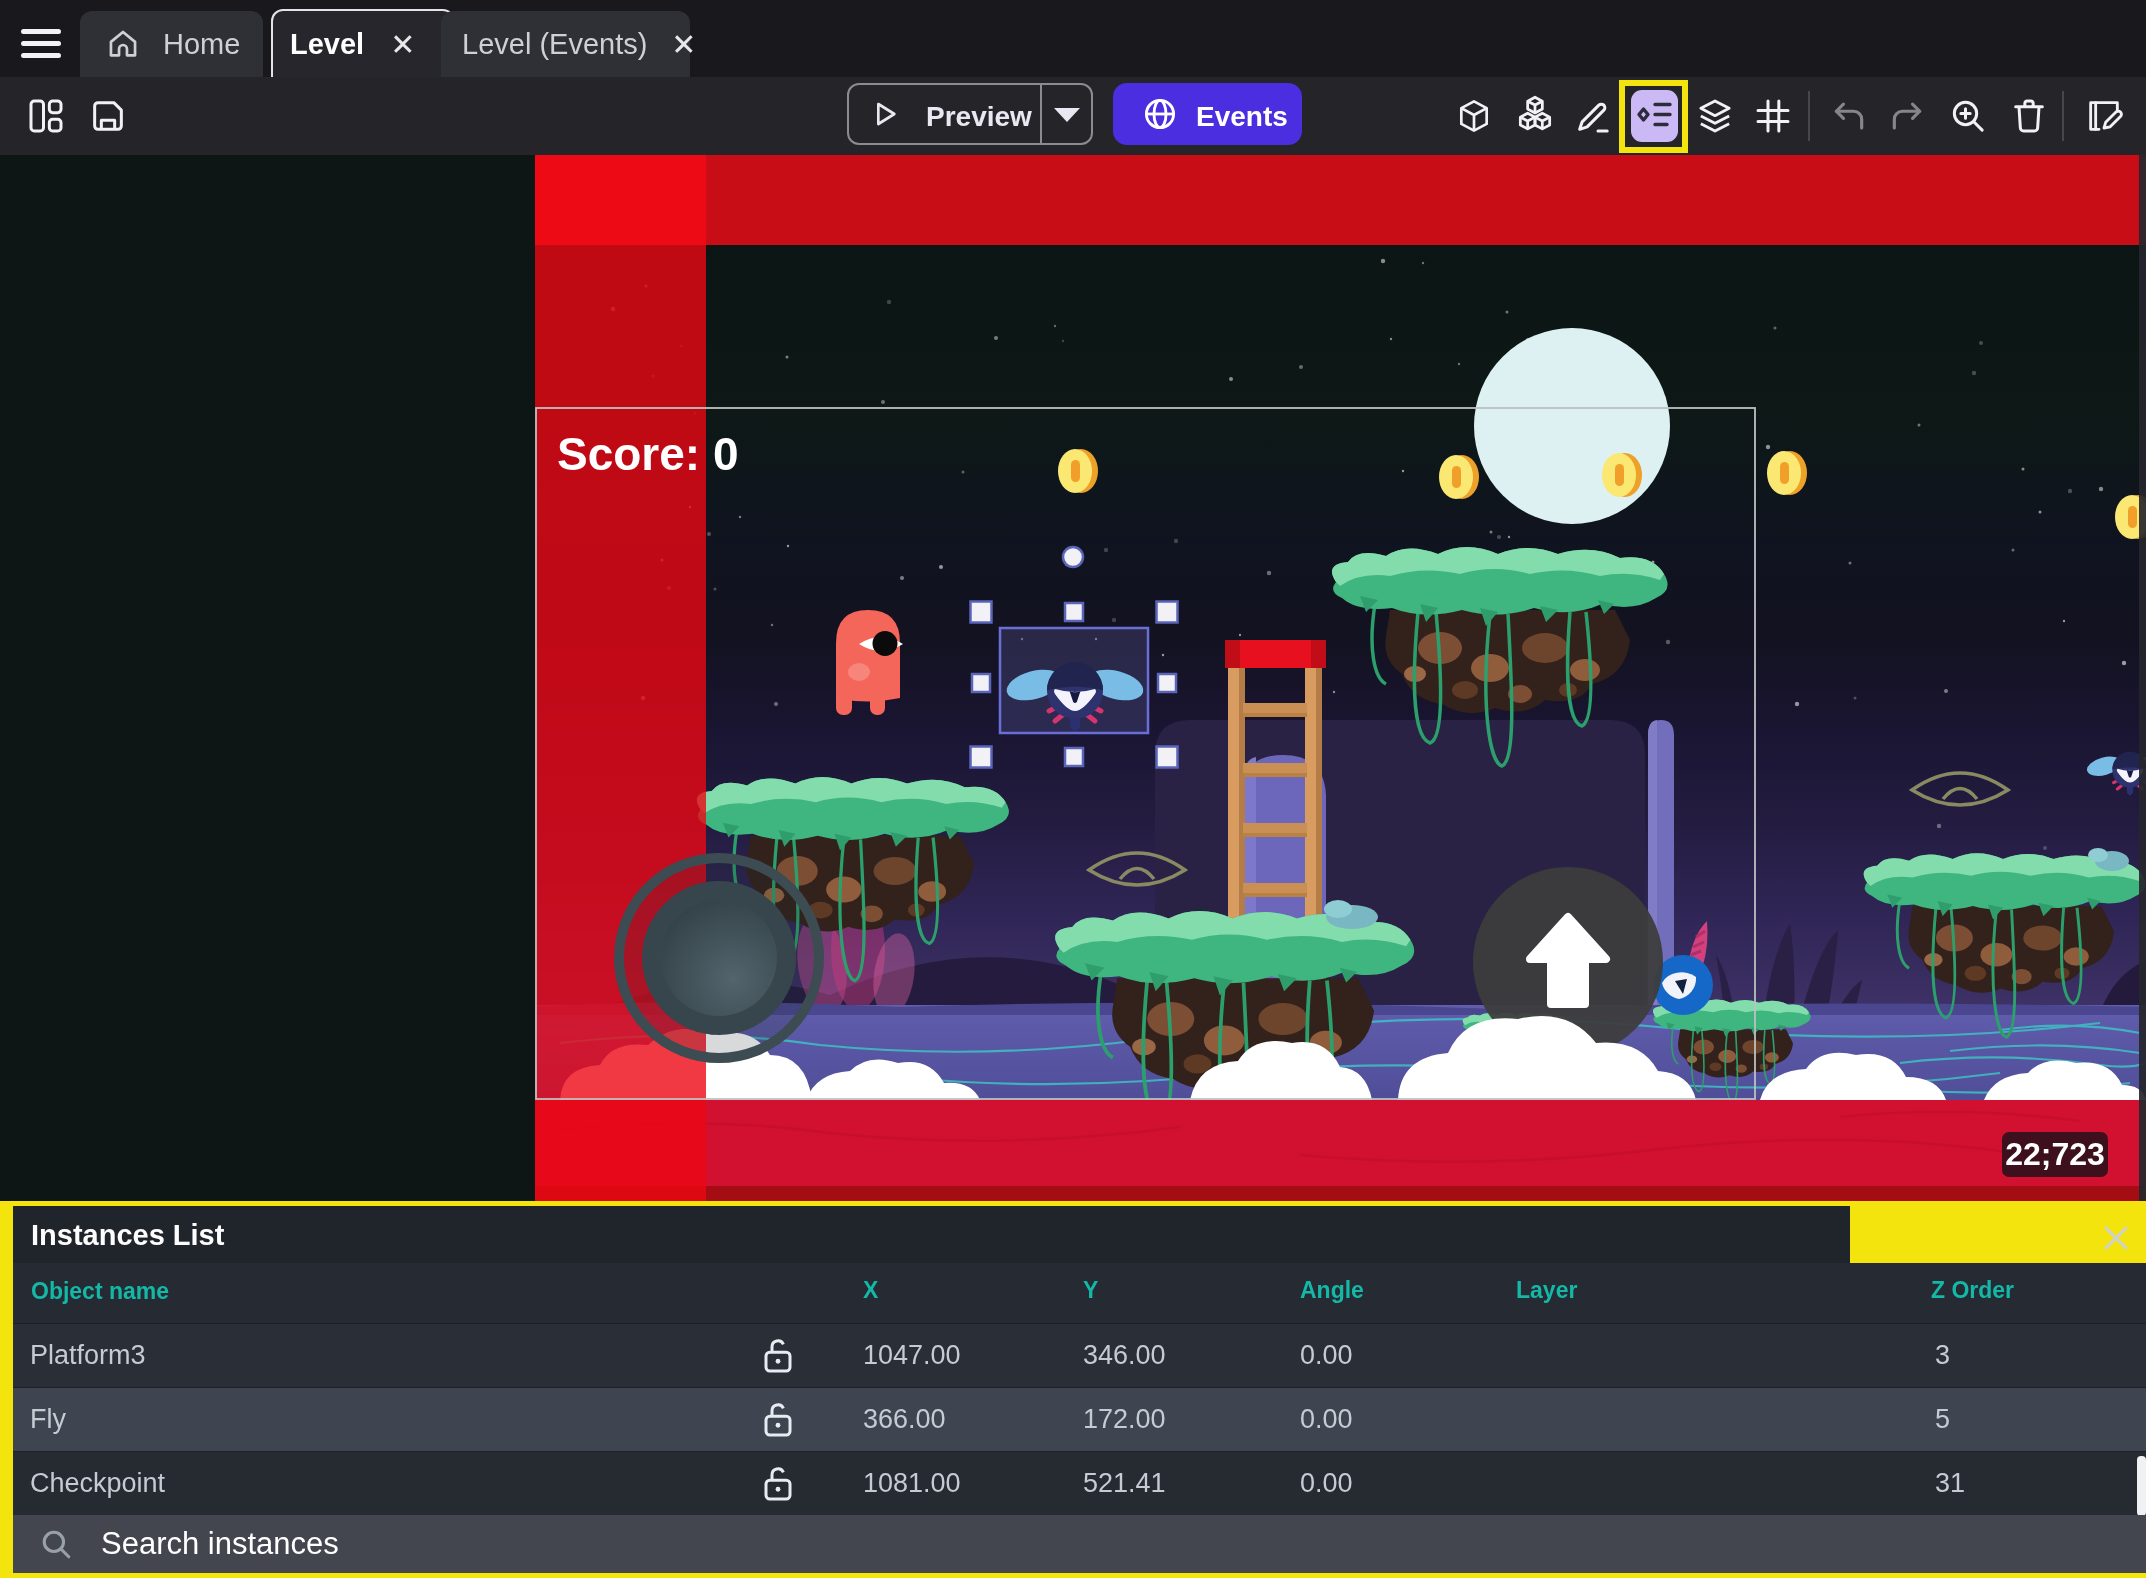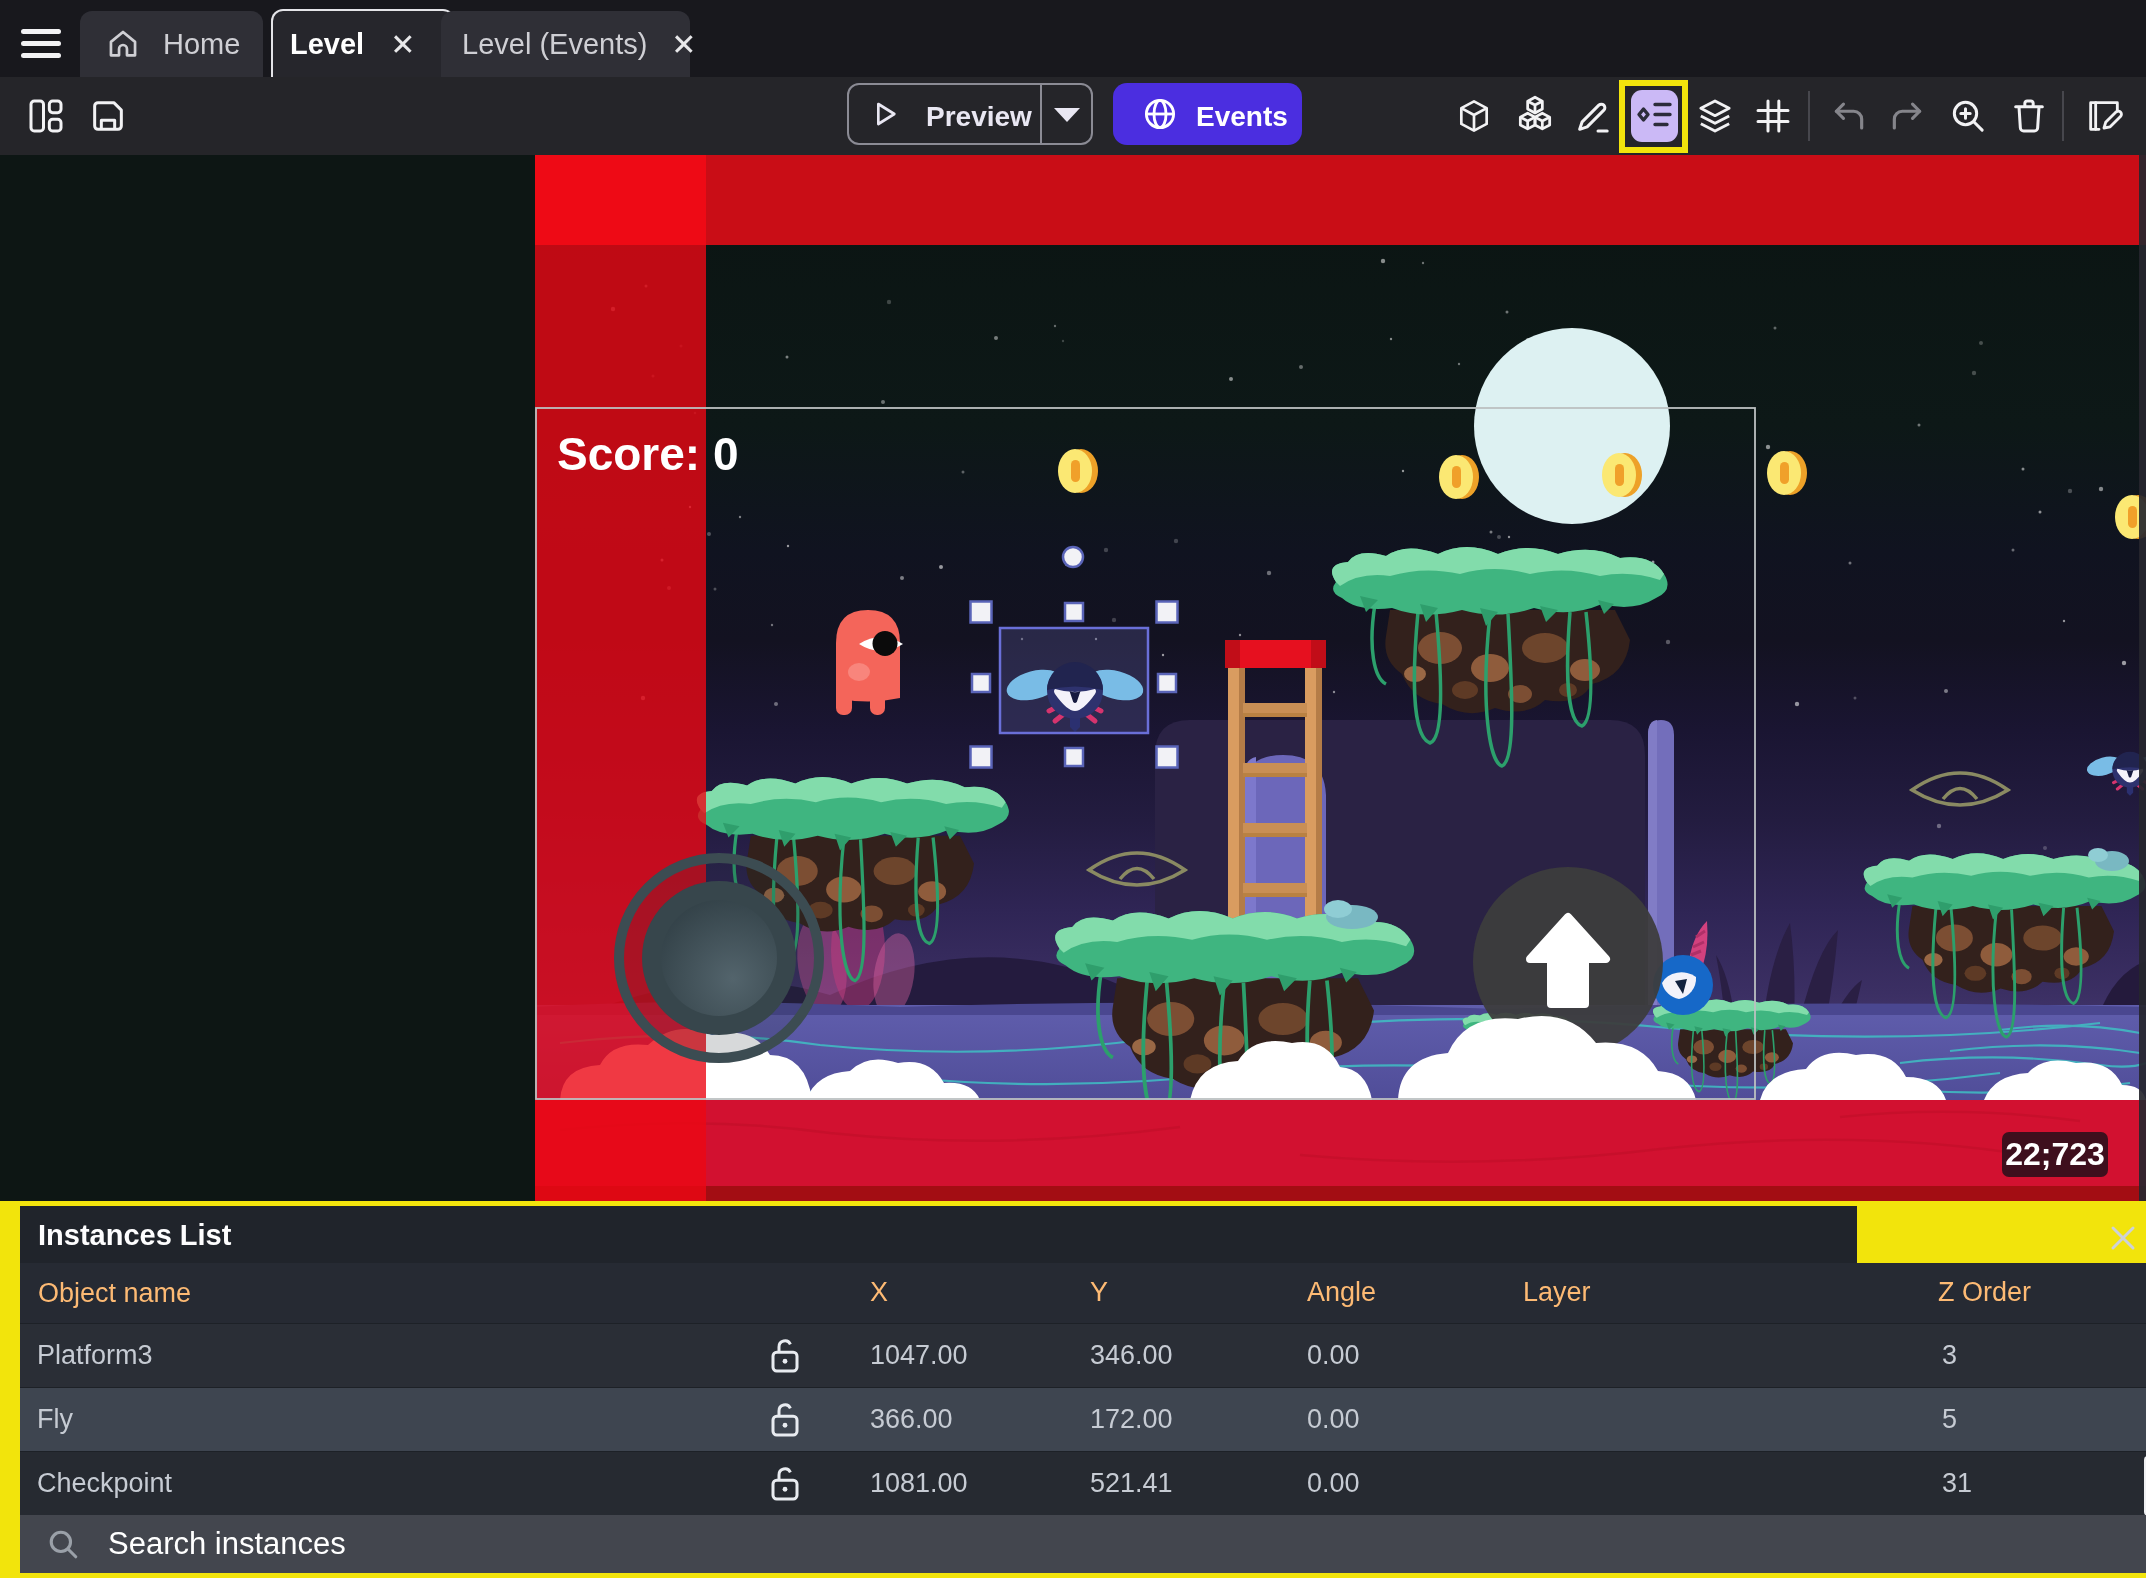--- a/index.html
+++ b/index.html
@@ -11,23 +11,23 @@
   #tabbar { left:0; top:0; width:2146px; height:77px; background:#18181d; }
   .tab { position:absolute; top:11px; height:66px; background:#2f2f36;
     border-radius:12px 12px 0 0; color:#cfcfd4; font-size:29px; display:flex;
     align-items:center; white-space:nowrap; }
   .tabx { color:#e8e8ea; font-size:30px; }
   
   #toolbar { left:0; top:77px; width:2146px; height:78px; background:#252529; }
   .vsep { position:absolute; top:14px; width:2px; height:50px; background:#47474d; }
   
   #panel { left:0; top:1201px; width:2146px; height:377px; background:#f2e40c; }
-  #panelin { position:absolute; left:20px; top:5px; width:1837px; height:367px; background:#20242b; }
+  #panelin { position:absolute; left:13px; top:5px; width:1837px; height:367px; background:#20242b; }
   .cell { position:absolute; color:#c6cbd3; font-size:27px; }
-  .hcell { position:absolute; color:#fdba74; font-size:27px; font-weight:normal; }
+  .hcell { position:absolute; color:#14b8a6; font-size:23px; font-weight:bold; }
 </style>
 </head>
 <body>
 <div id="root">
 
 <div class="abs" id="tabbar">
   <svg class="abs" style="left:21px;top:29px" width="40" height="30" viewBox="0 0 40 30">
     <rect x="0" y="0" width="40" height="5" rx="2.5" fill="#f2f2f4"></rect>
     <rect x="0" y="12" width="40" height="5" rx="2.5" fill="#f2f2f4"></rect>
     <rect x="0" y="24" width="40" height="5" rx="2.5" fill="#f2f2f4"></rect>

